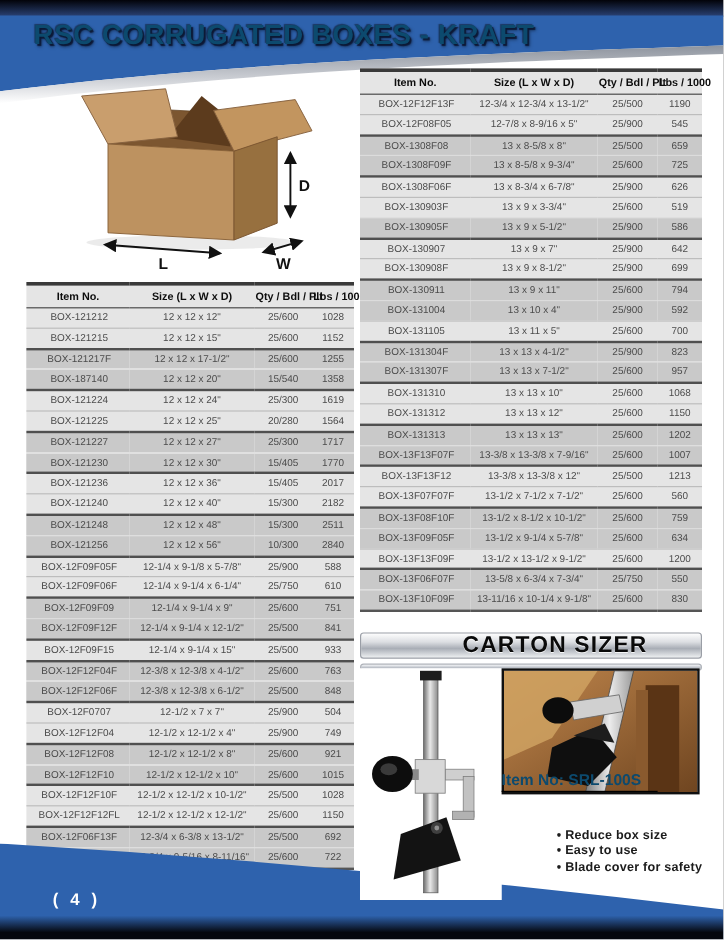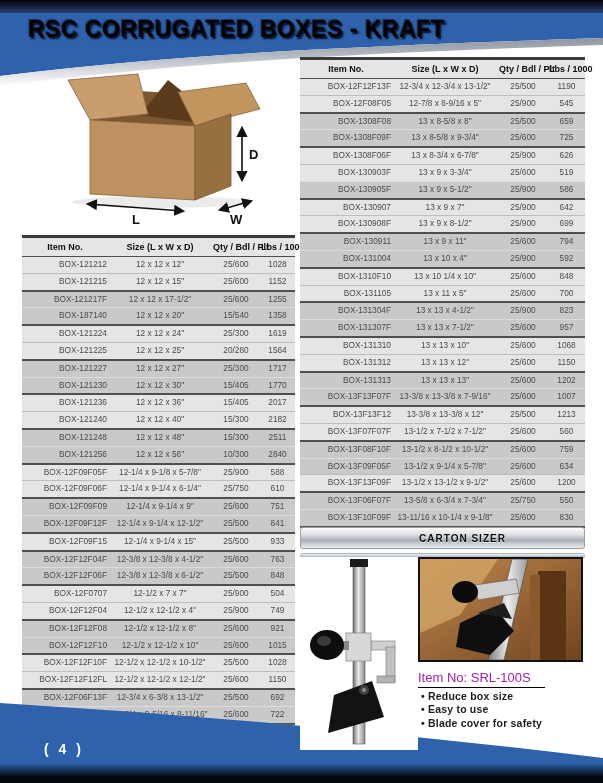--- a/index.html
+++ b/index.html
@@ -3,21 +3,21 @@
 <meta charset="utf-8">
 <style>
   * { margin:0; padding:0; box-sizing:border-box; }
   body { background:#888; font-family:"Liberation Sans", sans-serif; }
   #page { position:relative; width:603px; height:783px; background:#fff; overflow:hidden; margin:0 auto; }
 
   
   #header-svg { position:absolute; left:0; top:0; }
   #page-title {
     position:absolute; left:28px; top:16px; z-index:5;
-    font-size:23px; font-weight:bold; color:#000000; letter-spacing:0.5px;
+    font-size:23px; font-weight:bold; color:#0c4a6e; letter-spacing:0.5px;
     text-shadow: 1.5px 1.5px 1px #0c1834, -1px -1px 1px rgba(0,0,0,.45), 2px 2px 3px rgba(0,0,0,.35);
     white-space:nowrap;
   }
 
   
   #box-diagram { position:absolute; left:20px; top:52px; }
 
   
   .spec-table { position:absolute; border-collapse:collapse; table-layout:fixed;
                 border-bottom:2px solid #555; background:#e5e5e5; }
@@ -25,56 +25,56 @@
   #table-right { left:300px; top:57px;  width:285px; }
   .spec-table th {
     border-top:3px solid #3a3a3a; border-bottom:1px solid #4d4d4d;
     font-size:9px; font-weight:bold; color:#0d0d0d; height:20px;
     padding:0 1px; text-align:center; white-space:nowrap;
   }
   .spec-table td {
     font-size:8.3px; color:#4b4b4b; height:15.8px; line-height:15.8px;
     padding:0 1px; text-align:center; white-space:nowrap; overflow:hidden;
   }
-  .spec-table td:first-child { text-align:right; padding-left:3px; }
+  .spec-table td:first-child { text-align:center; padding-left:3px; }
   .spec-table tr.shaded td { background:#c9c9c9; }
   .spec-table tr.group-start td { border-top:2px solid #4f4f4f; }
   .spec-table tr.pair-second td { border-top:1px solid #bdbdbd; }
   .spec-table tr.shaded.pair-second td { border-top:1px solid #dcdcdc; }
   #table-left  col.c1{width:86px}  #table-left  col.c2{width:104px} #table-left  col.c3{width:48px} #table-left  col.c4{width:35px}
   #table-right col.c1{width:92px}  #table-right col.c2{width:106px} #table-right col.c3{width:50px} #table-right col.c4{width:37px}
 
   
   #carton-banner {
     position:absolute; left:300px; top:527px; width:285px; height:22px;
     border:1px solid #9a9ea6; border-radius:3px;
     background:linear-gradient(180deg,#fdfdfd 0%,#dcdee2 35%,#a9aeb6 62%,#eef0f2 100%);
     display:flex; align-items:center; justify-content:center;
   }
   #carton-banner span {
-    font-size:10px; font-weight:bold; color:#0a0a0a; letter-spacing:1px;
+    font-size:19px; font-weight:bold; color:#0a0a0a; letter-spacing:1px;
     text-shadow:0 1px 0 rgba(255,255,255,.8);
     margin-left:40px;
   }
   #carton-banner-underbar {
     position:absolute; left:300px; top:553px; width:285px; height:6px;
     border:1px solid #aeb2b9; border-radius:3px;
     background:linear-gradient(180deg,#f5f6f8,#b9bec6 60%,#e9ebee);
   }
   #sizer-tool  { position:absolute; left:300px; top:557px; z-index:6; background:#fff; }
   #sizer-photo { position:absolute; left:418px; top:557px; width:165px; height:105px;
                  border:2px solid #101010; z-index:6; }
   #sizer-itemno {
-    position:absolute; left:418px; top:670px; z-index:6;
-    font-size:13px; font-weight:normal; color:#a21caf;
+    position:absolute; left:418px; top:642px; z-index:6;
+    font-size:13px; font-weight:bold; color:#0c4a6e;
     border-bottom:1.5px solid #000; padding-bottom:2px; padding-right:14px;
   }
   #sizer-bullets { position:absolute; left:421px; top:690px; z-index:6; }
   .bullet { font-size:10.5px; font-weight:bold; color:#1c1c1c; line-height:13.4px;
-            letter-spacing:0.2px; white-space:nowrap; }
+            letter-spacing:0.2px; white-space:nowrap;margin-left:43px; }
   .bullet::before { content:"• "; }
 
   
   #footer-svg { position:absolute; left:0; top:703px; z-index:4; }
   #page-number {
     position:absolute; left:44px; top:741px; z-index:7;
     font-size:14px; font-weight:bold; color:#fff; letter-spacing:3px;
   }
 </style>
 </head>
@@ -383,26 +383,20 @@
           <td>BOX-130911</td>
           <td>13 x 9 x 11"</td>
           <td>25/600</td>
           <td>794</td>
         </tr>
         <tr class="shaded pair-second">
           <td>BOX-131004</td>
           <td>13 x 10 x 4"</td>
           <td>25/900</td>
           <td>592</td>
-        </tr>
-        <tr class="group-start">
-          <td>BOX-1310F10</td>
-          <td>13 x 10 1/4 x 10"</td>
-          <td>25/600</td>
-          <td>848</td>
         </tr>
         <tr class="pair-second">
           <td>BOX-131105</td>
           <td>13 x 11 x 5"</td>
           <td>25/600</td>
           <td>700</td>
         </tr>
         <tr class="shaded group-start">
           <td>BOX-131304F</td>
           <td>13 x 13 x 4-1/2"</td>

